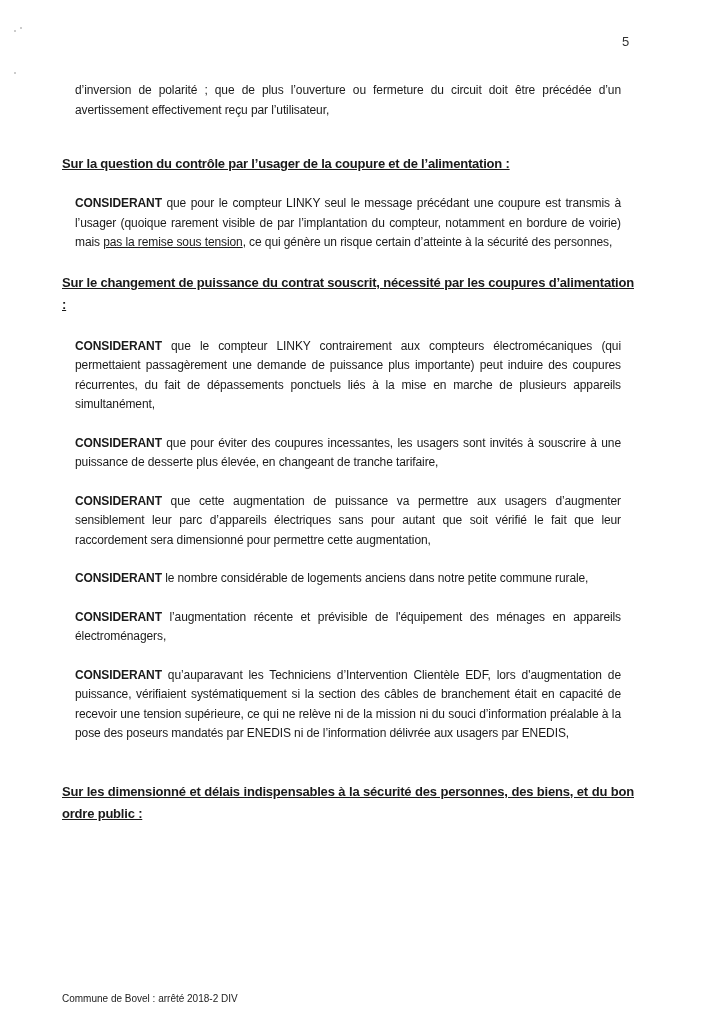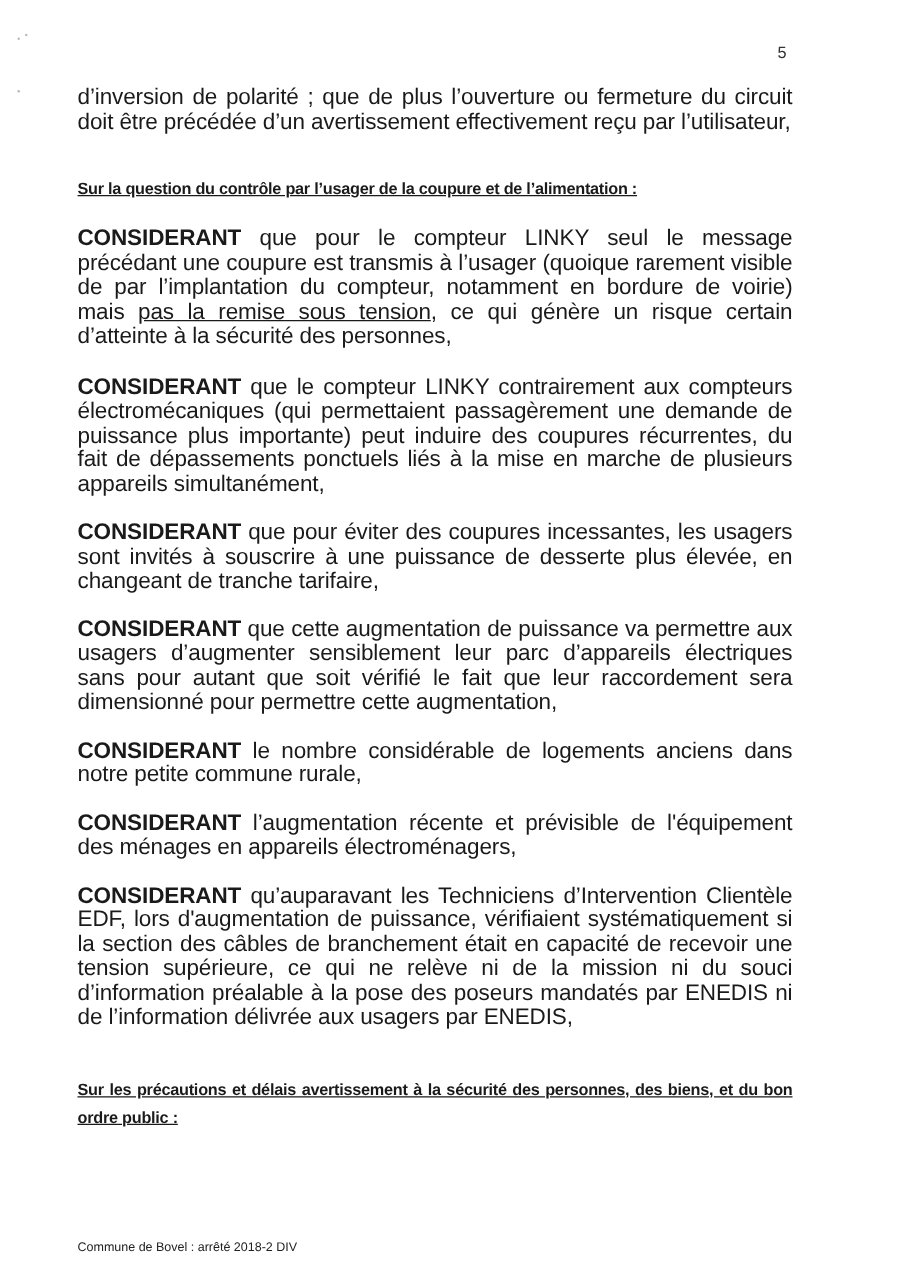--- a/index.html
+++ b/index.html
@@ -29,24 +29,24 @@
       background: #bbb;
       border-radius: 1px;
     }
     .content {
       position: absolute;
       left: 62px;
       width: 572px;
       top: 68px;
     }
     .para {
-      font-size: 18px;
+      font-size: 12px;
       line-height: 19.5px;
       text-align: justify;
-      margin: 0;
+      margin: 13px;
       letter-spacing: -0.1px;
     }
     .para b {
       font-weight: bold;
     }
     .underlined {
       text-decoration: underline;
     }
     .heading {
       font-size: 13px;
@@ -77,31 +77,32 @@
 
 <div class="content">
 
   <p class="para">d’inversion de polarité ; que de plus l’ouverture ou fermeture du circuit doit être précédée d’un avertissement effectivement reçu par l’utilisateur,</p>
 
   <h2 class="heading" style="margin-top:33px;">Sur la question du contrôle par l’usager de la coupure et de l’alimentation :</h2>
 
 
   <p class="para" style="margin-top:19px;"><b>CONSIDERANT</b><span> que pour le compteur LINKY seul le message précédant une coupure est transmis à l’usager (quoique rarement visible de par l’implantation du compteur, notamment en bordure de voirie) mais </span><span class="underlined">pas la remise sous tension</span><span>, ce qui génère un risque certain d’atteinte à la sécurité des personnes,</span></p>
 
+  <h2 class="heading" style="margin-top:19px;">Sur le changement de puissance du contrat souscrit, nécessité par les coupures d’alimentation :</h2>
 
   <p class="para" style="margin-top:21px;"><b>CONSIDERANT</b><span> que le compteur LINKY contrairement aux compteurs électromécaniques (qui permettaient passagèrement une demande de puissance plus importante) peut induire des coupures récurrentes, du fait de dépassements ponctuels liés à la mise en marche de plusieurs appareils simultanément,</span></p>
 
   <p class="para" style="margin-top:19px;"><b>CONSIDERANT</b><span> que pour éviter des coupures incessantes, les usagers sont invités à souscrire à une puissance de desserte plus élevée, en changeant de tranche tarifaire,</span></p>
 
   <p class="para" style="margin-top:19px;"><b>CONSIDERANT</b><span> que cette augmentation de puissance va permettre aux usagers d’augmenter sensiblement leur parc d’appareils électriques sans pour autant que soit vérifié le fait que leur raccordement sera dimensionné pour permettre cette augmentation,</span></p>
 
   <p class="para" style="margin-top:19px;"><b>CONSIDERANT</b><span> le nombre considérable de logements anciens dans notre petite commune rurale,</span></p>
 
   <p class="para" style="margin-top:19px;"><b>CONSIDERANT</b><span> l’augmentation récente et prévisible de l'équipement des ménages en appareils électroménagers,</span></p>
 
 
   <p class="para" style="margin-top:19px;"><b>CONSIDERANT</b><span> qu’auparavant les Techniciens d’Intervention Clientèle EDF, lors d'augmentation de puissance, vérifiaient systématiquement si la section des câbles de branchement était en capacité de recevoir une tension supérieure, ce qui ne relève ni de la mission ni du souci d’information préalable à la pose des poseurs mandatés par ENEDIS ni de l’information délivrée aux usagers par ENEDIS,</span></p>
 
-  <h2 class="heading" style="margin-top:37px;">Sur les précautions et délais avertissement à la sécurité des personnes, des biens, et du bon ordre public :</h2>
+  <h2 class="heading" style="margin-top:37px;">Sur les dimensionné et délais indispensables à la sécurité des personnes, des biens, et du bon ordre public :</h2>
 
 </div>
 
 <div class="footer">Commune de Bovel : arrêté 2018-2 DIV</div>
 
 </body></html>

